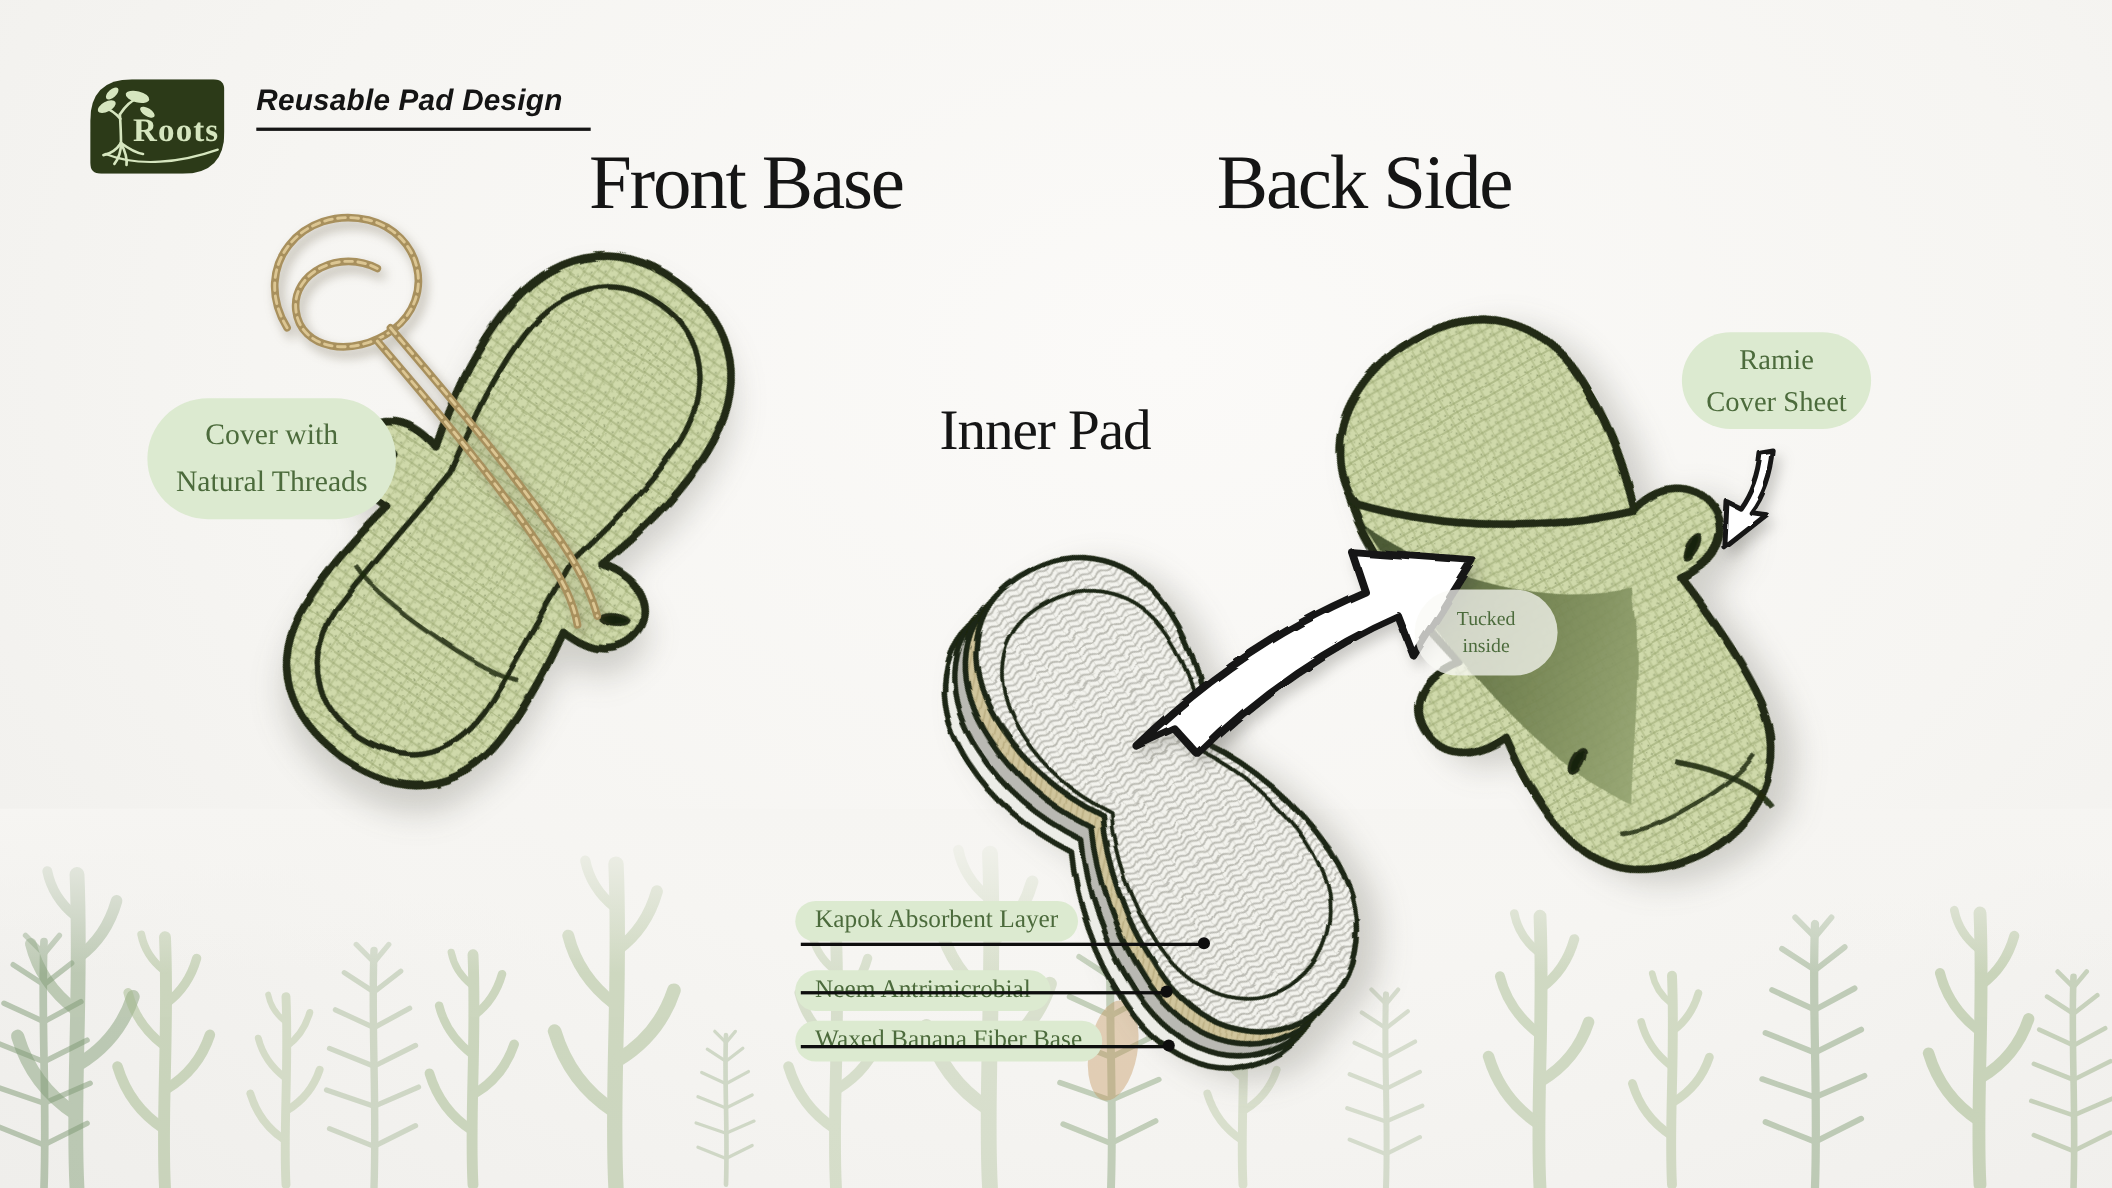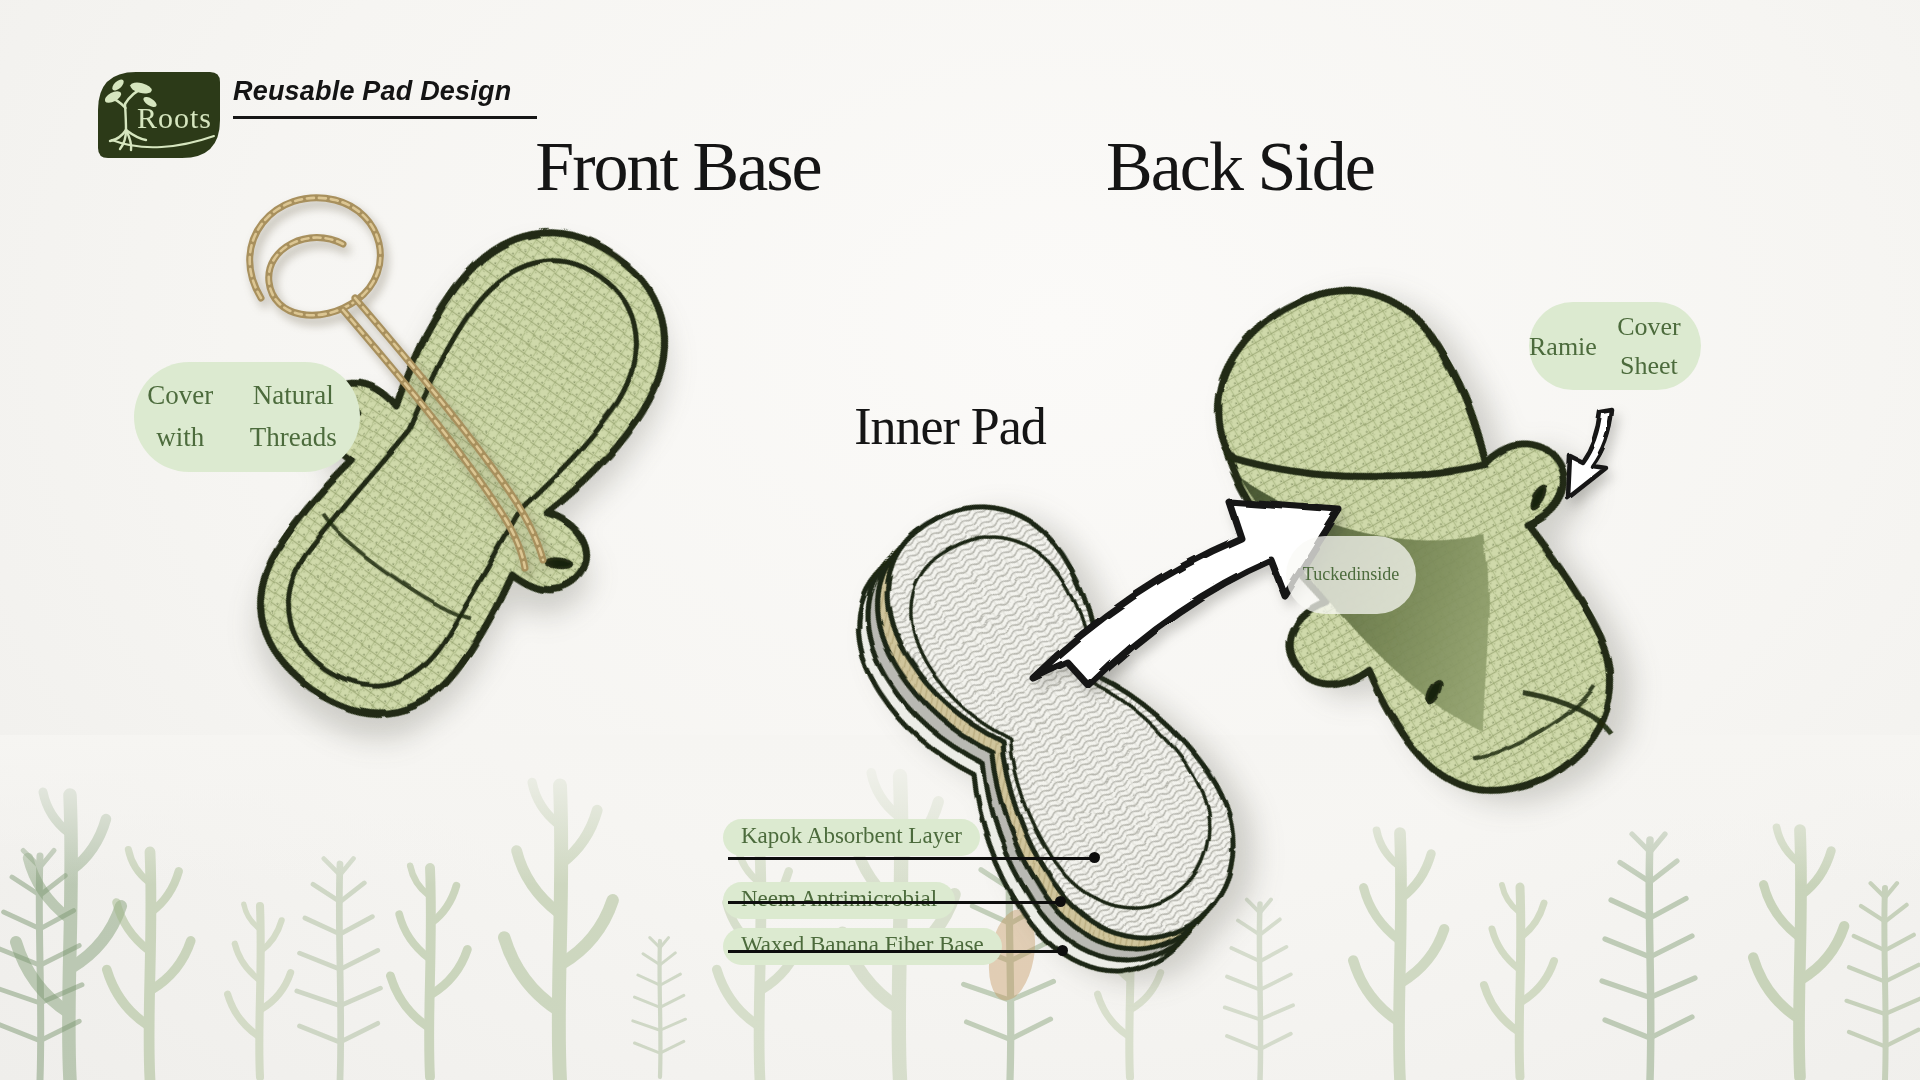--- a/index.html
+++ b/index.html
@@ -7,41 +7,41 @@
     position:relative;width:1920px;height:1080px;overflow:hidden;
     background:radial-gradient(ellipse at 55% 30%, #fbfaf8 0%, #f6f5f2 55%, #efeeeb 100%);
     font-family:"Liberation Serif","DejaVu Serif",serif;
   }
   
   .bg-band{position:absolute;left:0;bottom:0;z-index:1;}
   .pad-wrap{position:absolute;z-index:3;filter:drop-shadow(12px 18px 14px rgba(70,70,55,.22));}
   .thread-wrap{position:absolute;z-index:4;filter:drop-shadow(4px 6px 5px rgba(80,70,40,.35));}
   .arrow-wrap{position:absolute;z-index:5;filter:drop-shadow(5px 7px 6px rgba(60,60,50,.25));}
   
-  .logo{position:absolute;left:98px;top:72px;width:142px;height:86px;z-index:7;}
+  .logo{position:absolute;left:82px;top:72px;width:142px;height:86px;z-index:7;font-weight:bold;}
   
   .title{
     position:absolute;left:233px;top:76px;z-index:7;
     font-family:"Liberation Sans","DejaVu Sans",sans-serif;
     font-style:italic;font-weight:700;font-size:27px;color:#141414;
     border-bottom:3px solid #161616;padding:0 26px 9px 0;letter-spacing:.2px;
   }
   
   .heading{
     position:absolute;z-index:6;color:var(--heading-text);
     font-family:"Liberation Serif","DejaVu Serif",serif;font-weight:500;
     text-align:center;line-height:1;letter-spacing:-2px;
   }
   .heading.front{left:428px;top:132px;width:500px;font-size:70px;}
   .heading.back{left:990px;top:132px;width:500px;font-size:70px;}
-  .heading.inner{left:800px;top:366px;width:300px;font-size:52px;letter-spacing:-1px;margin-top:35px;}
+  .heading.inner{left:800px;top:366px;width:300px;font-size:52px;letter-spacing:-1px;}
   
   .pill{
     position:absolute;z-index:6;background:var(--pill-bg);color:var(--pill-text);
-    display:flex;justify-content:center;align-items:center;
+    display:flex;flex-direction:column;justify-content:center;align-items:center;
     text-align:center;font-family:"Liberation Serif","DejaVu Serif",serif;
   }
   .pill .ln{display:block;}
   .pill.tied{left:134px;top:362px;width:226px;height:110px;border-radius:56px;font-size:27px;line-height:1.55;}
   .pill.ramie{left:1529px;top:302px;width:172px;height:88px;border-radius:44px;font-size:26px;line-height:1.5;}
   .pill.tucked{left:1286px;top:536px;width:130px;height:78px;border-radius:40px;font-size:18px;line-height:1.4;
     background:rgba(249,249,245,.74);}
   .layer-pill{
     position:absolute;z-index:6;background:var(--pill-bg);color:var(--pill-text);
     font-family:"Liberation Serif","DejaVu Serif",serif;font-size:23px;

